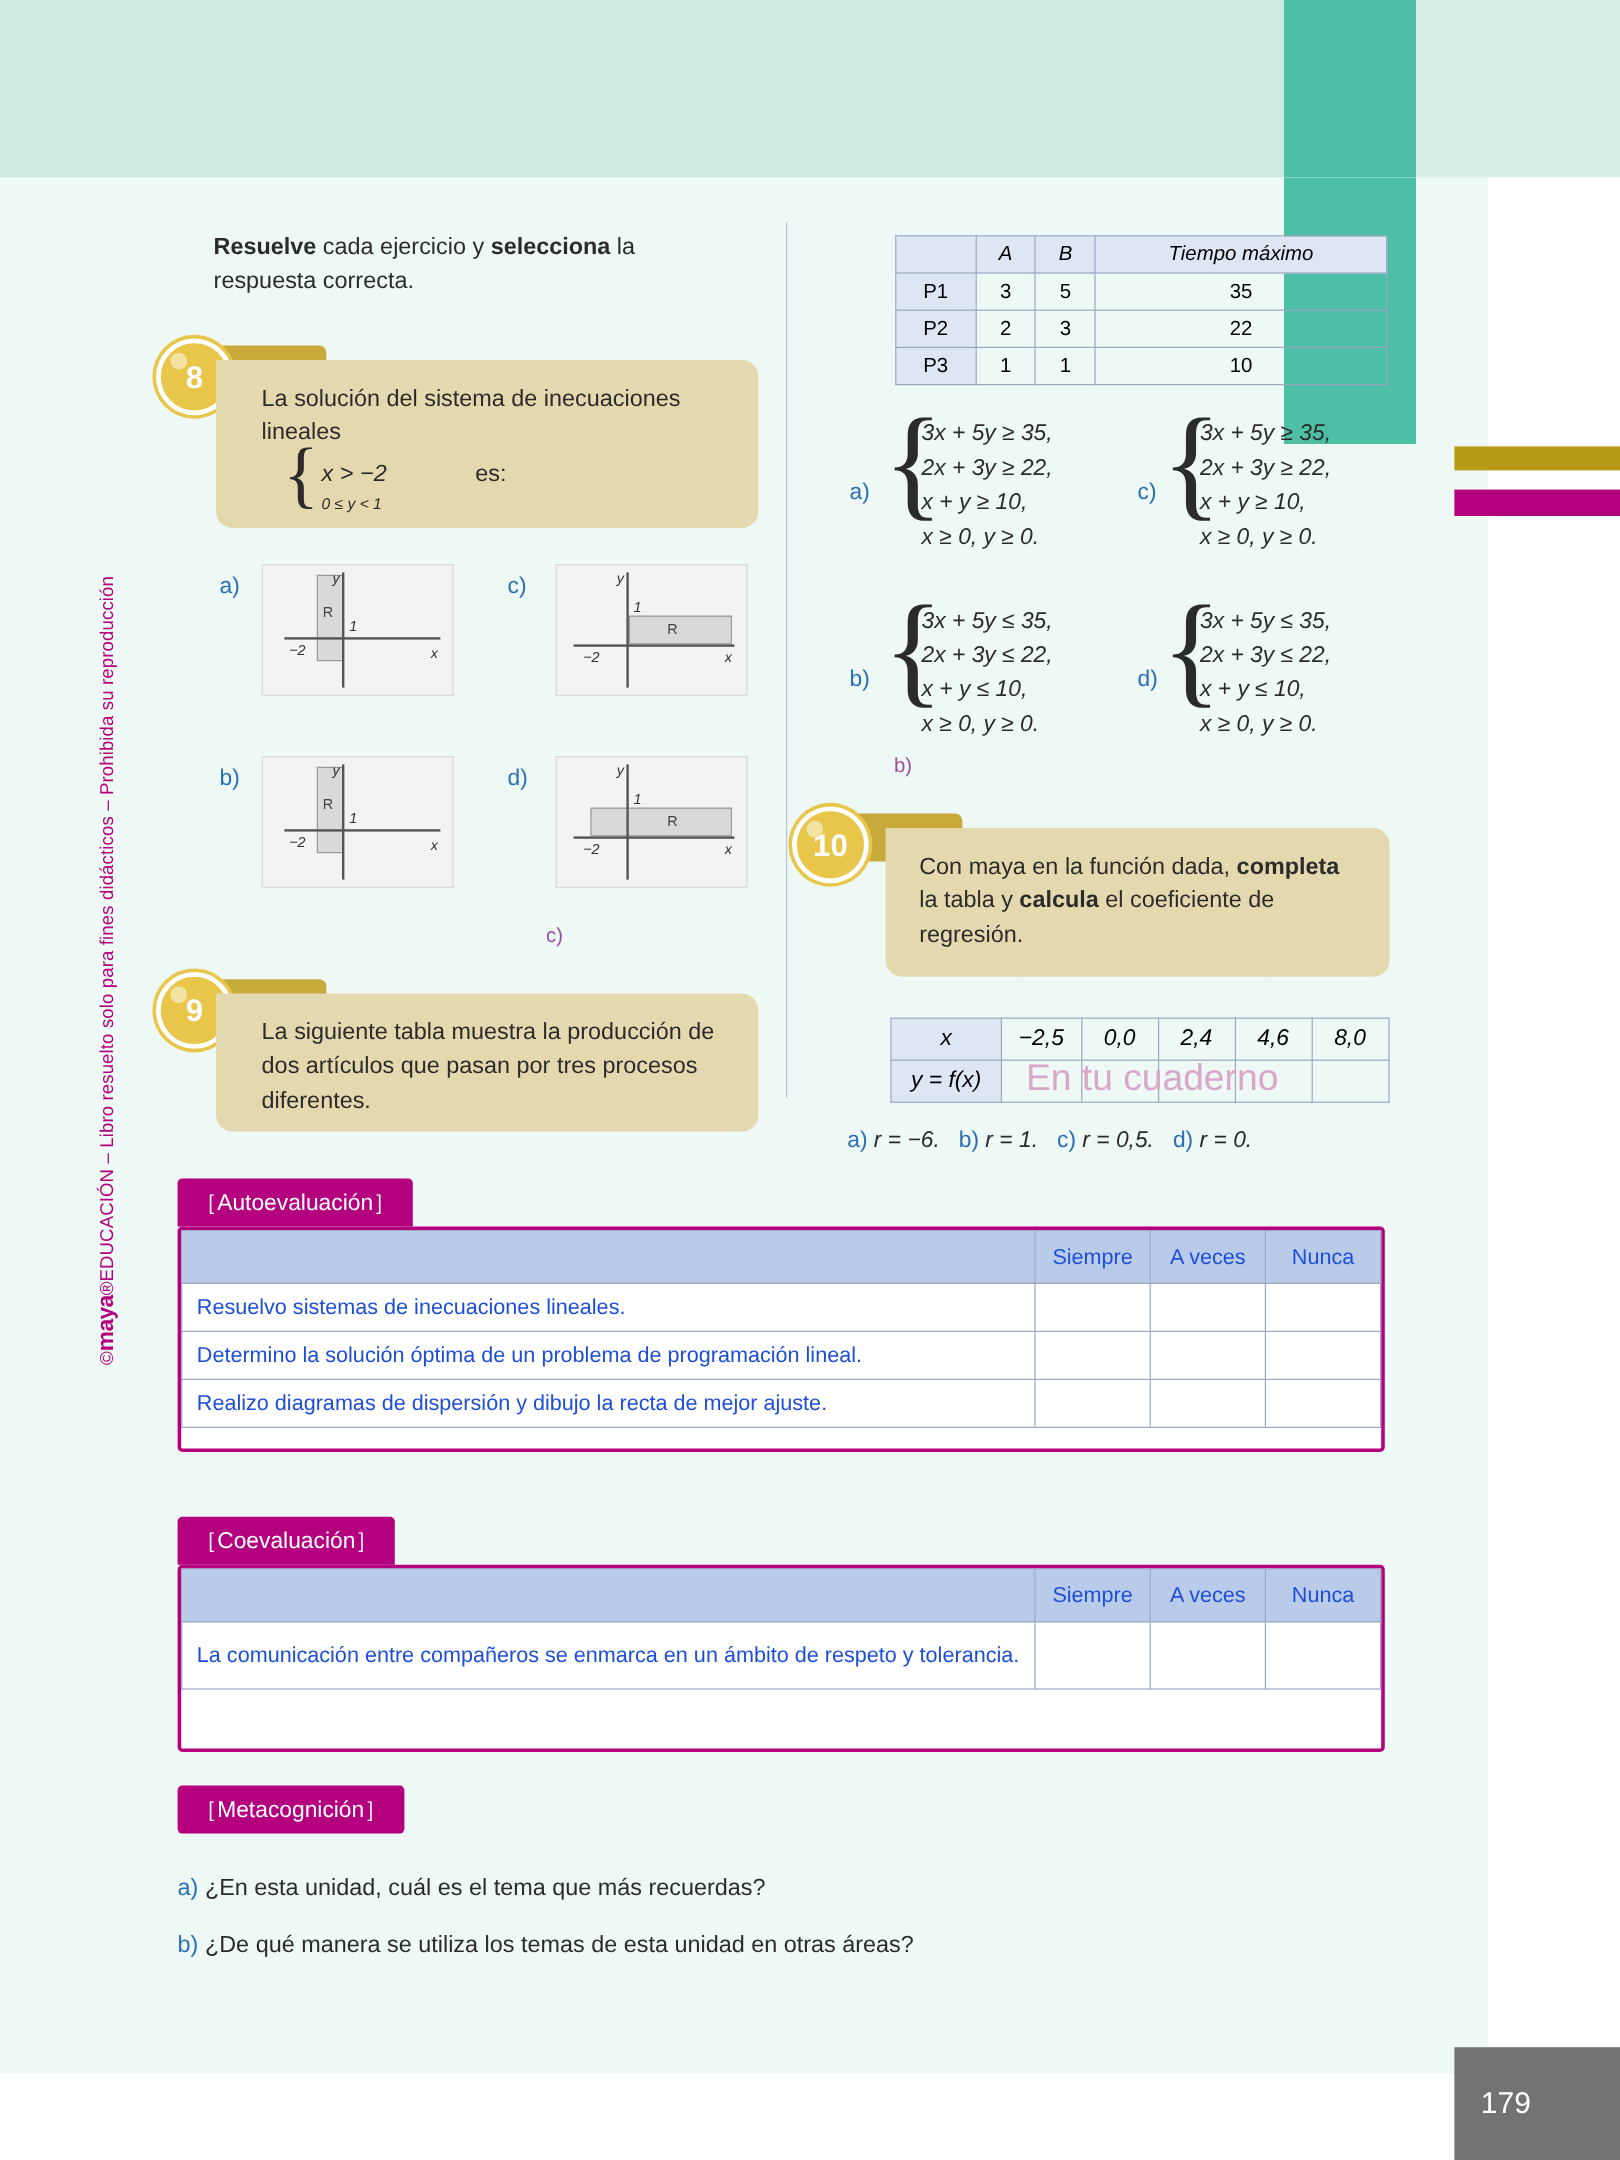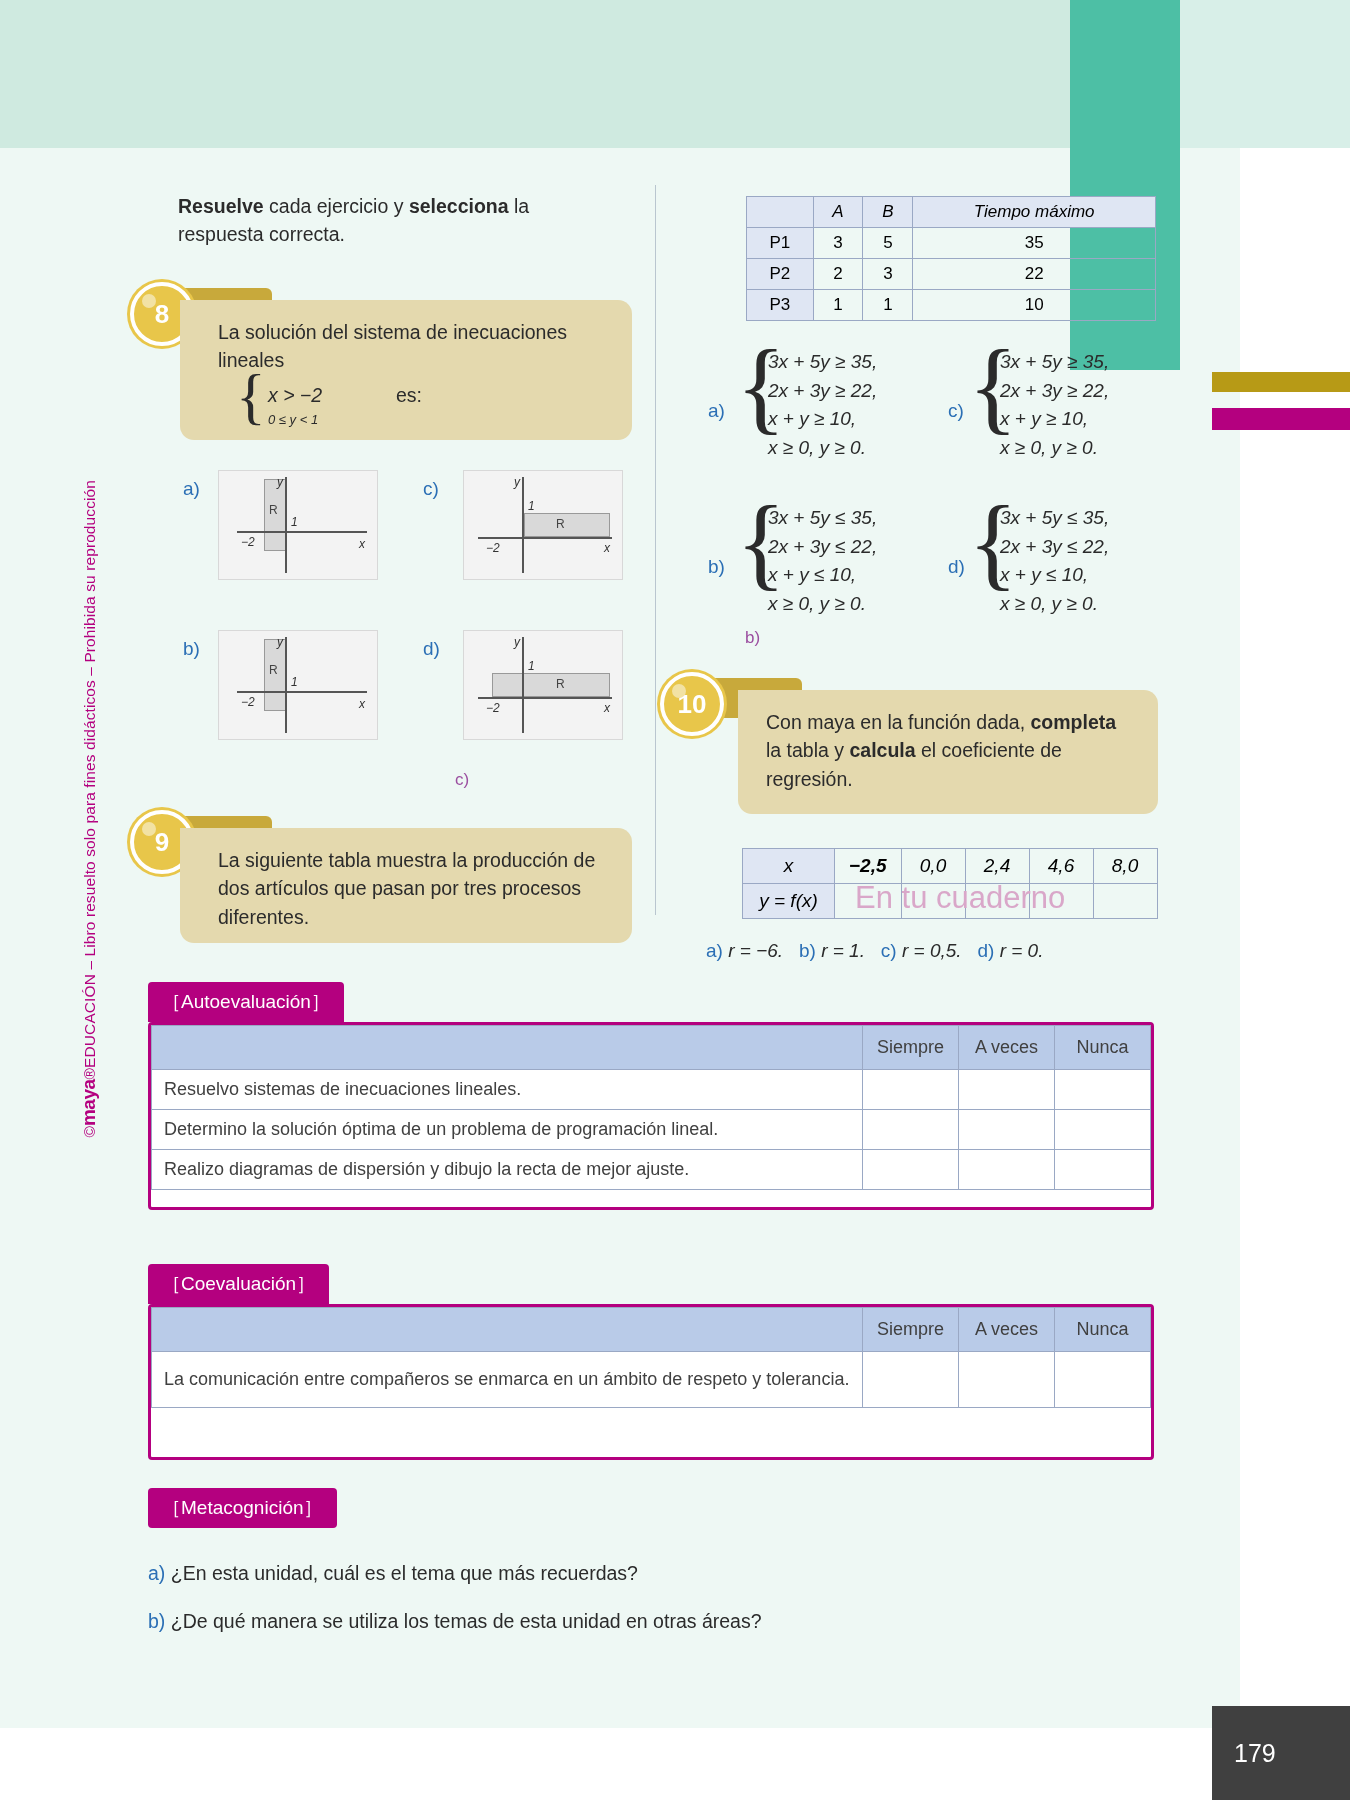--- a/index.html
+++ b/index.html
@@ -46,21 +46,21 @@
   .mark-gold {
     position:absolute; left:1212px; top:372px; width:138px; height:20px;
     background:#b79a16;
   }
   .mark-magenta {
     position:absolute; left:1212px; top:408px; width:138px; height:22px;
     background:#b4007f;
   }
   .page-num-box {
     position:absolute; left:1212px; top:1706px; width:138px; height:94px;
-    background:#404040; color:#ffffff; font-size:25px;
+    background:#737373; color:#ffffff; font-size:25px;
     display:flex; align-items:center; padding-left:22px;
   }
 
   
   .side-credit {
     position:absolute; left:78px; top:480px;
     transform-origin: left top;
     transform: rotate(-90deg) translate(-100%, 0);
     white-space:nowrap;
     color:#b4007f; font-size:15.5px; letter-spacing:0.1px;
@@ -158,21 +158,21 @@
 
   
   .eval-tag {
     position:absolute; background:#b4007f; color:#ffffff;
     font-size:19px; padding:7px 14px; border-radius:4px 4px 0 0;
   }
   .eval-box {
     position:absolute; border:3px solid #b4007f; border-radius:4px;
     background:#ffffff;
   }
-  .eval-tbl { width:100%; font-size:18px; color:#404040; }
+  .eval-tbl { width:100%; font-size:18px; color:#1d4ed8; }
   .eval-tbl td, .eval-tbl th {
     border:1px solid #9aa8c4; padding:9px 12px; font-weight:normal; text-align:left;
   }
   .eval-tbl thead td { background:#b9cbe8; height:44px; }
   .eval-tbl thead td.c { text-align:center; }
   .eval-tbl td.c { text-align:center; width:96px; }
 
   .meta-q { position:absolute; font-size:19.5px; color:#2b2b2b; }
   .meta-q .l { color:#2b6fb5; }
 </style>
@@ -350,21 +350,21 @@
 <div class="tan-box" style="left:738px; top:690px; width:420px; height:124px; border-radius:0 14px 14px 14px; padding-left:28px;">
   <div>
     <span>Con maya en la función dada, </span><b>completa</b><span> la tabla y </span><b>calcula</b><span> el coeficiente de regresión.</span>
   </div>
 </div>
 
 <table class="tbl-f">
   <tbody>
       <tr>
     <td style="width:92px;">x</td>
-    <td style="width:64px;font-weight:bold;">−2,5</td>
+    <td style="width:64px;">−2,5</td>
     <td style="width:64px;">0,0</td>
     <td style="width:64px;">2,4</td>
     <td style="width:64px;">4,6</td>
     <td style="width:64px;">8,0</td>
   </tr>
   <tr>
     <td>y = f(x)</td>
     <td>&nbsp;</td>
     <td>&nbsp;</td>
     <td>&nbsp;</td>

